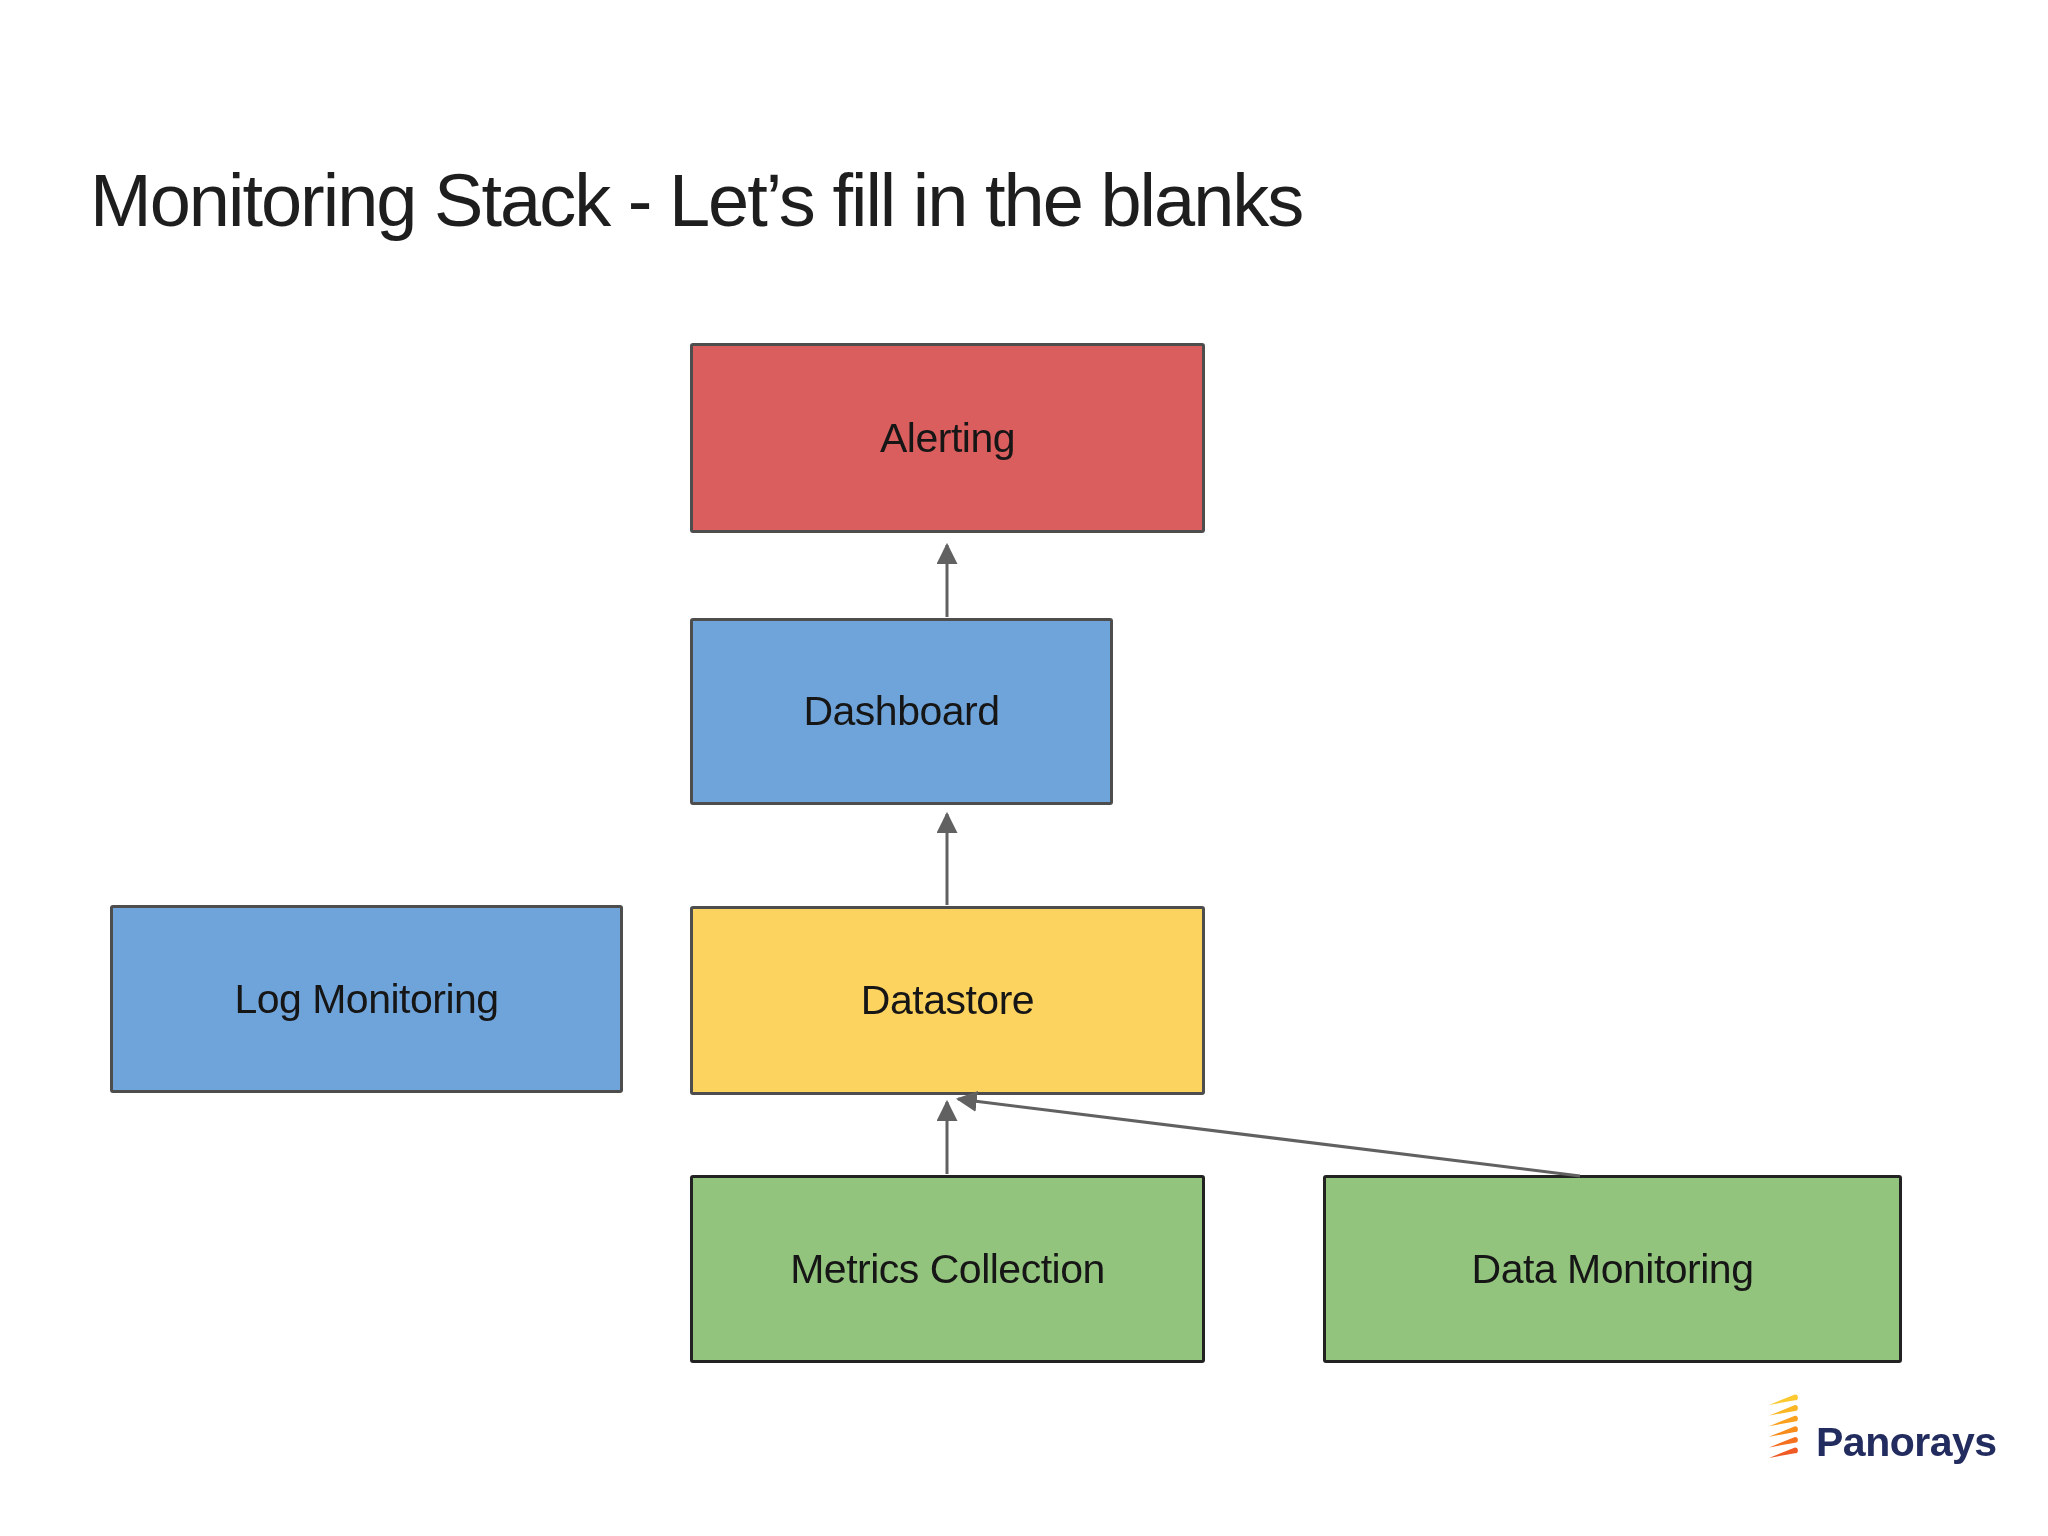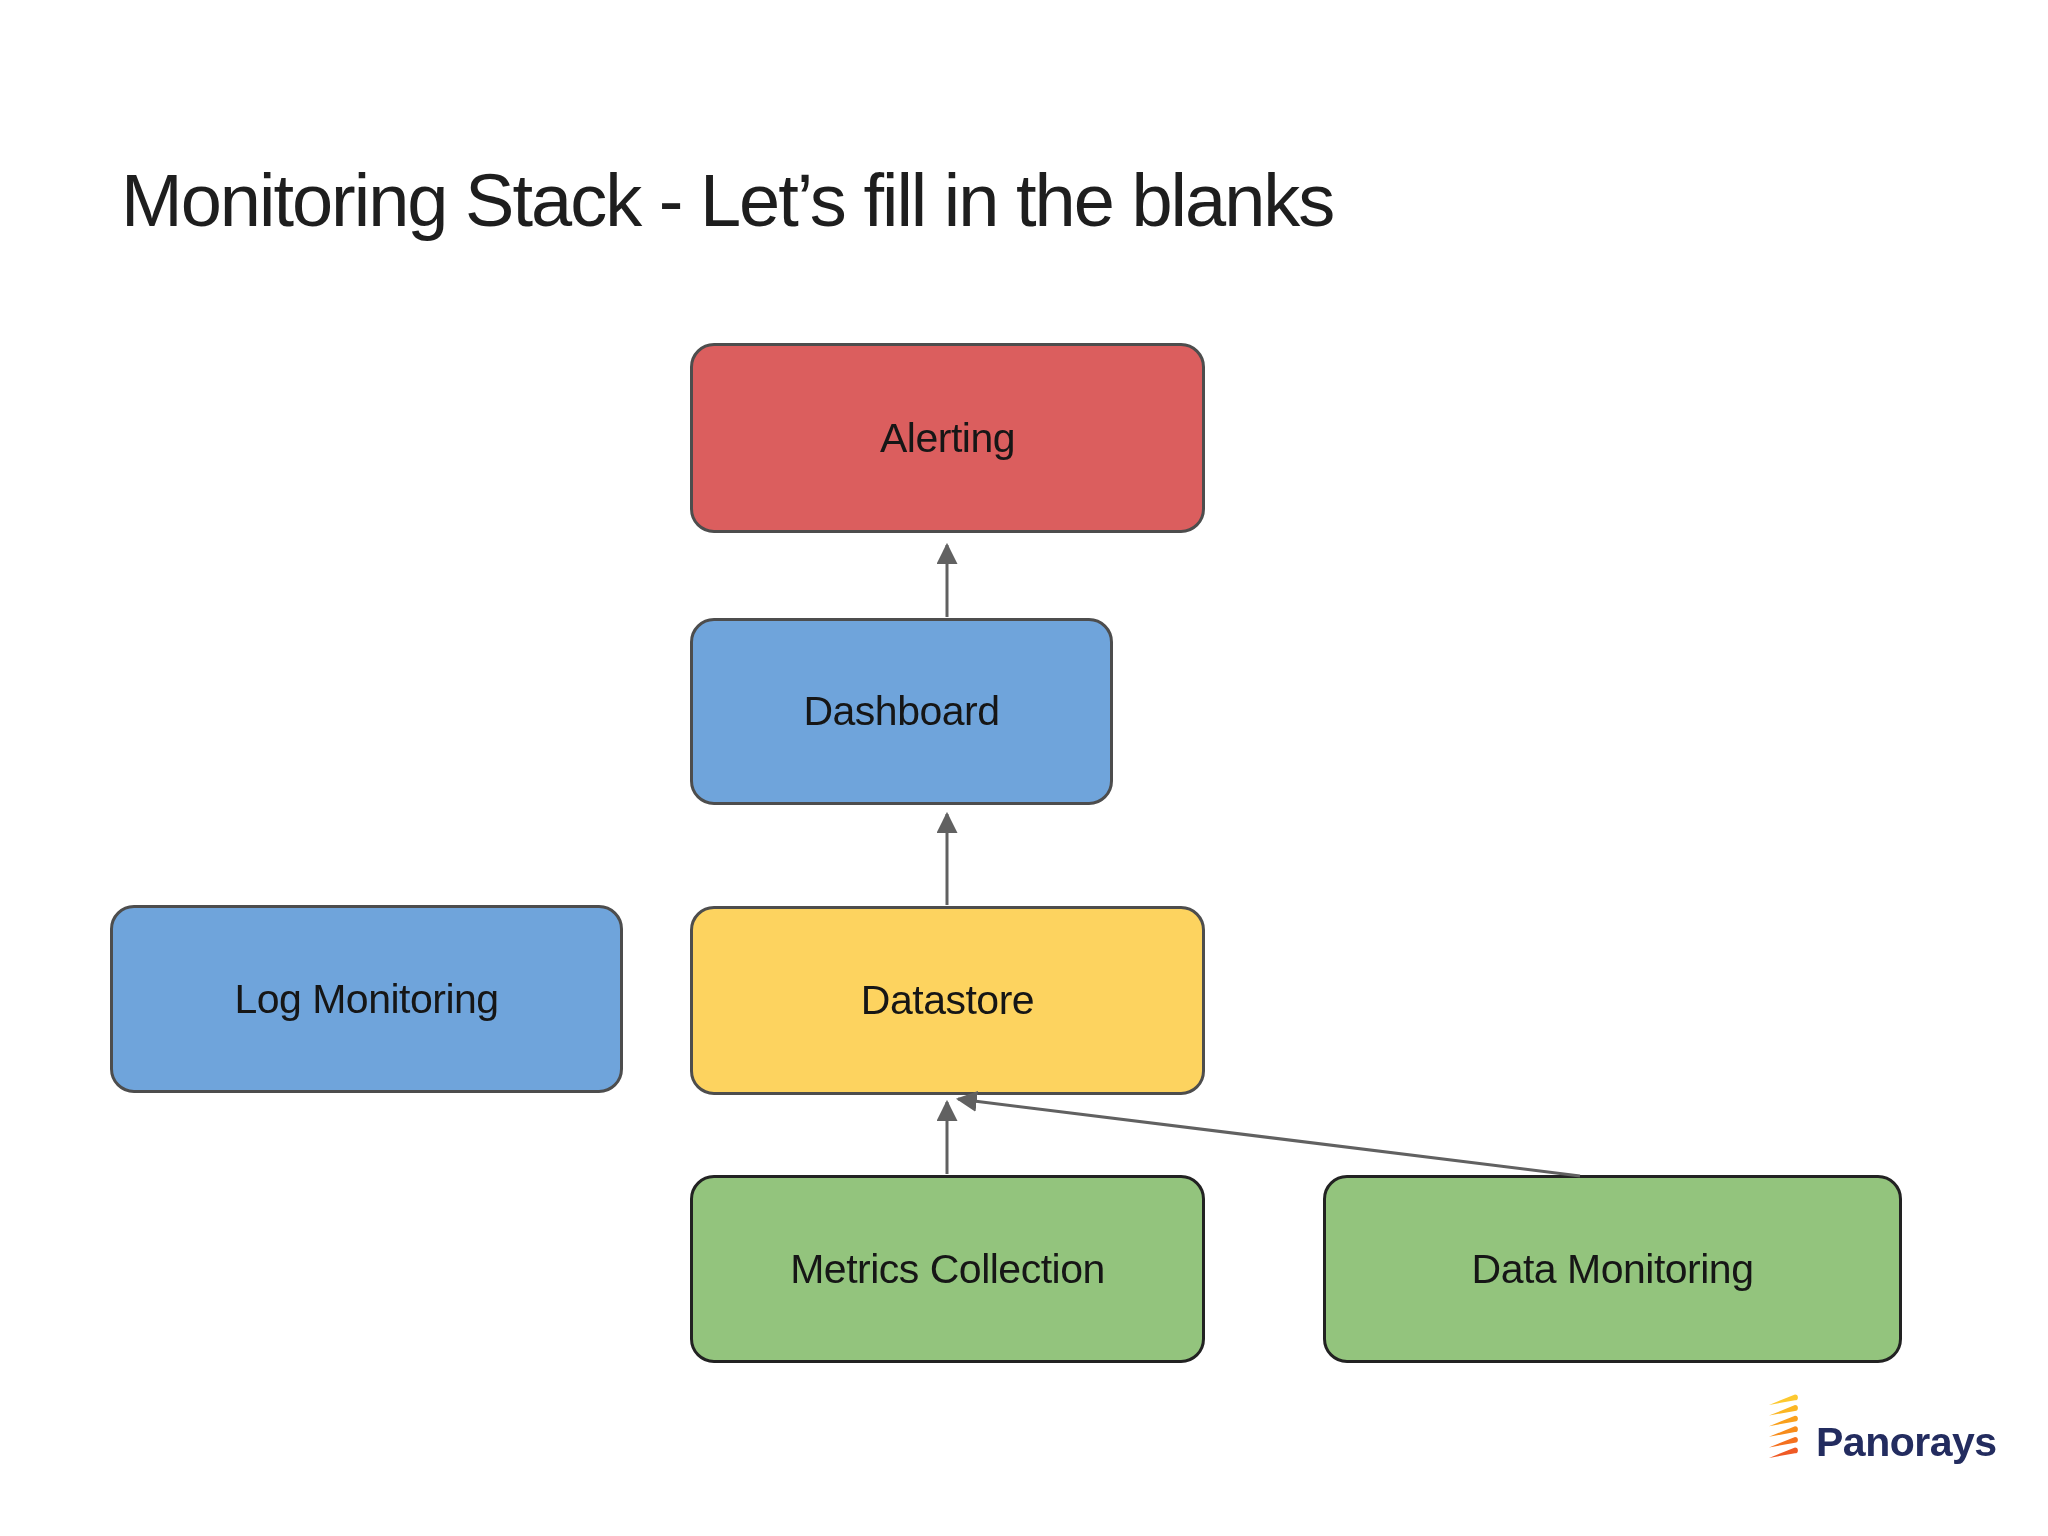--- a/index.html
+++ b/index.html
@@ -12,29 +12,28 @@
     font-family: "Liberation Sans", sans-serif;
   }
   .title {
     position: absolute;
     left: 90px;
     top: 158px;
     font-size: 74px;
     letter-spacing: -2px;
     color: #1e1e1e;
     white-space: nowrap;
-    margin-left: 31px;
   }
   .node {
     position: absolute;
     display: flex;
     align-items: center;
     justify-content: center;
     border: 3px solid #404040;
-    border-radius: 24px;
+    border-radius: 3px;
     box-sizing: border-box;
   }
   .node-label {
     font-size: 41px;
     letter-spacing: -0.5px;
     color: #161616;
     white-space: nowrap;
   }
   #node-alerting           { left: 690px;  top: 343px;  width: 515px; height: 190px; }
   #node-dashboard          { left: 690px;  top: 618px;  width: 423px; height: 187px; }

